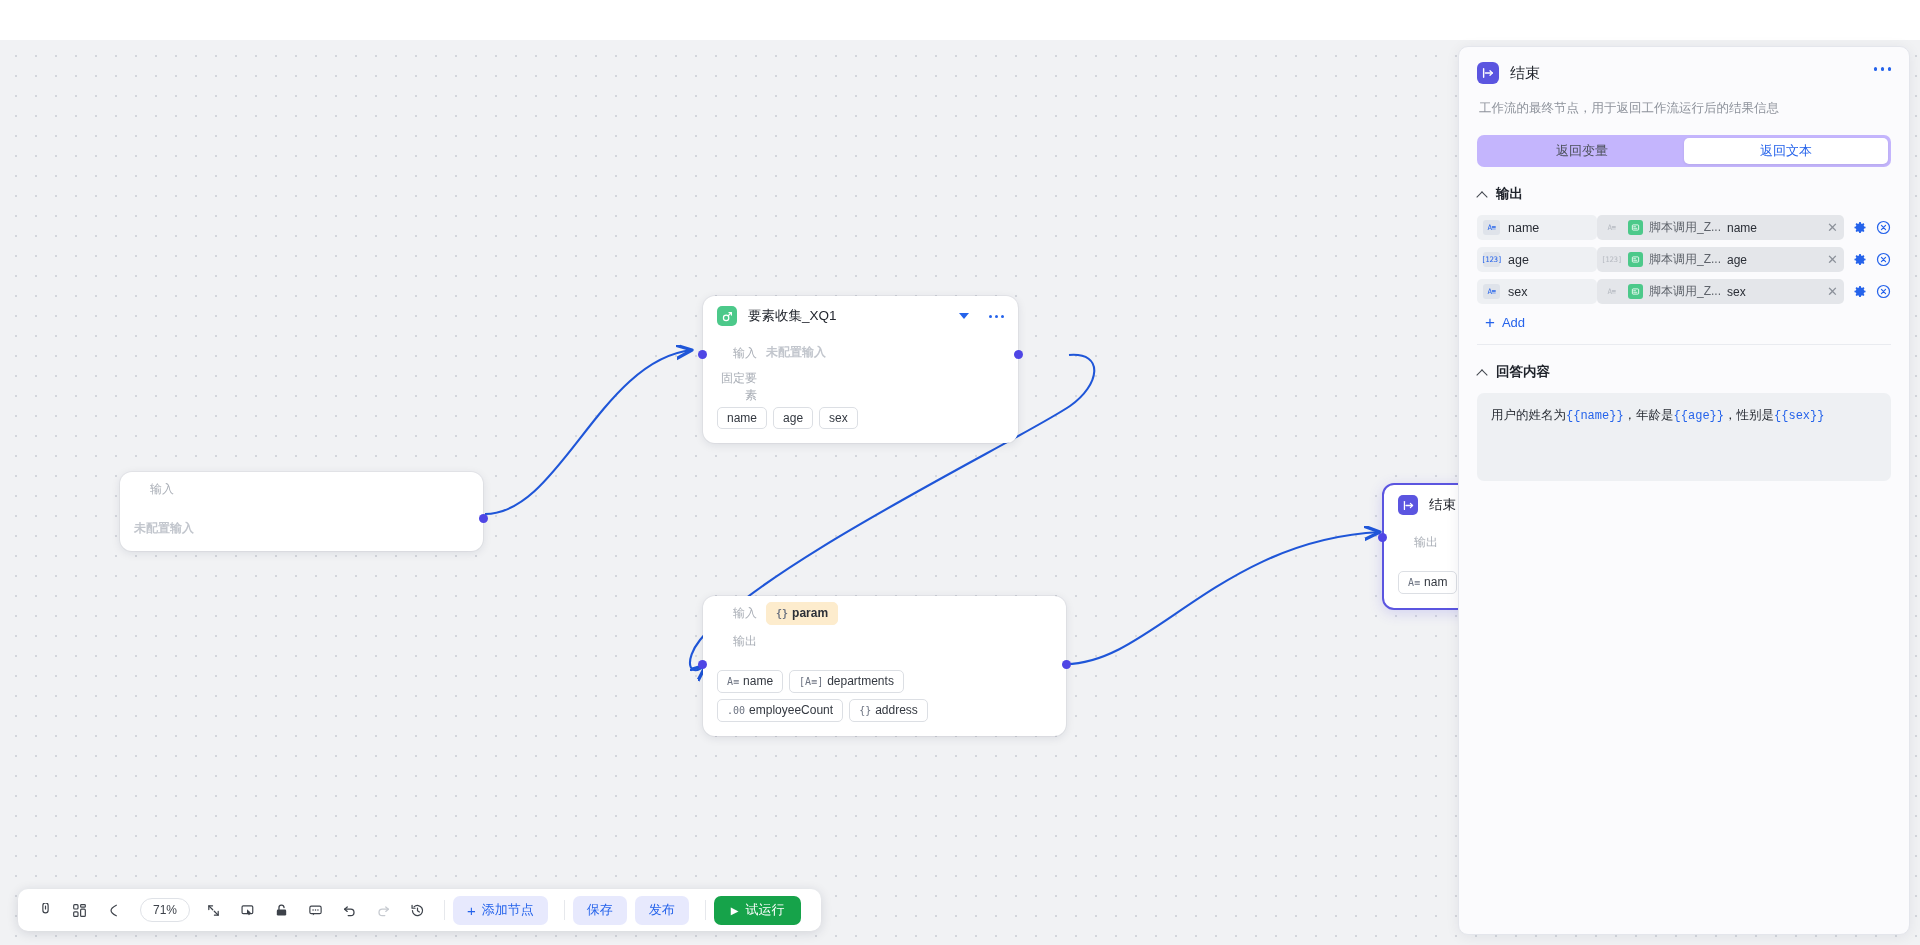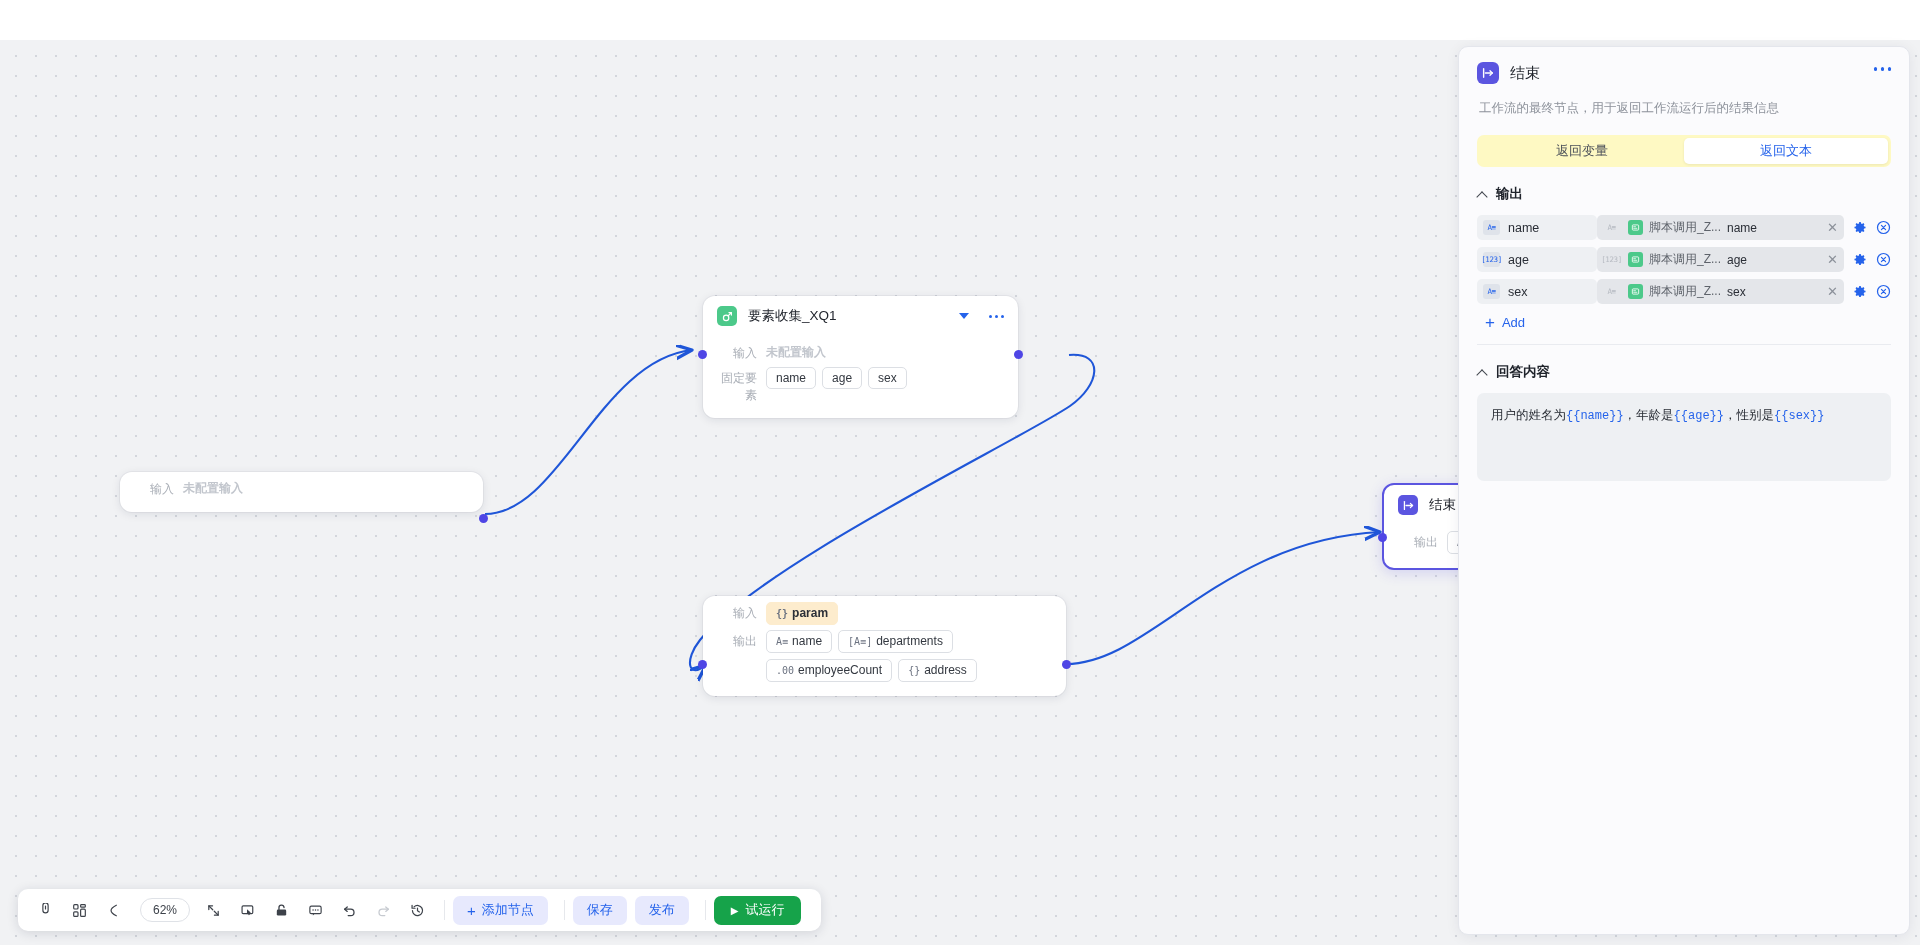--- a/index.html
+++ b/index.html
@@ -55,21 +55,21 @@
   .node-icon.green  { background: #4cc98a; }
   .node-title { font-size: 13.5px; color: #22262e; font-weight: 500; flex: 1; }
   .caret {
     width: 0; height: 0; border-left: 5px solid transparent; border-right: 5px solid transparent;
     border-top: 6px solid #2563eb; margin-right: 20px; cursor: pointer;
   }
   .dots { display: flex; gap: 3px; cursor: pointer; }
   .dots i { width: 3px; height: 3px; border-radius: 50%; background: #2563eb; display: block; }
   .node-body { padding: 6px 14px 14px 14px; }
   .row { display: flex; align-items: flex-start; margin-bottom: 5px; }
-  .row:last-child { margin-bottom: 0; }
+  .row:last-child { margin-bottom: 0; flex-direction: column; }
   .row-label { font-size: 12px; color: #a9aeb6; width: 40px; flex: 0 0 40px; padding-top: 3px; text-align: right; margin-right: 9px; }
   .row-body { display: flex; flex-wrap: wrap; gap: 6px; align-items: center; }
   .muted { font-size: 12px; color: #c2c6cd; padding-top: 2px; font-weight: bold; }
   .tag {
     font-size: 12px; color: #333840; border: 1px solid #dcdfe4; border-radius: 5px;
     padding: 2px 9px; background: #fff; line-height: 16px; white-space: nowrap;
   }
   .tag .ty { color: #6b7280; font-size: 10px; margin-right: 4px; font-family: "DejaVu Sans Mono", monospace; }
   .tag.orange { background: #fdeccd; border-color: #fdeccd; color: #2c3038; font-weight: 600; }
   .tag.plain { font-weight: 500; }
@@ -85,21 +85,21 @@
     box-shadow: 0 2px 14px rgba(20,30,60,.07); z-index: 20; overflow: hidden;
   }
   .panel-head { padding: 15px 18px 0 18px; position: relative; }
   .panel-title-row { display: flex; align-items: center; }
   .panel-icon { width: 22px; height: 22px; border-radius: 6px; background: #5b55e0; display: flex; align-items: center; justify-content: center; margin-right: 11px; }
   .panel-title { font-size: 15px; color: #1f232b; font-weight: 500; }
   .panel-dots { position: absolute; right: 18px; top: 20px; display: flex; gap: 3.5px; cursor: pointer; }
   .panel-dots i { width: 3.5px; height: 3.5px; border-radius: 50%; background: #2563eb; }
   .panel-desc { font-size: 12.5px; color: #8d929b; margin: 16px 0 0 2px; }
   .seg {
-    display: flex; margin: 18px 18px 0 18px; background: #fef9c3; border-radius: 7px; padding: 3px; height: 32px;
+    display: flex; margin: 18px 18px 0 18px; background: #c4b5fd; border-radius: 7px; padding: 3px; height: 32px;
   }
   .seg-item {
     flex: 1; display: flex; align-items: center; justify-content: center;
     font-size: 13px; color: #4a4f58; border-radius: 5px; cursor: pointer; font-weight: 500;
   }
   .seg-item.active { background: #ffffff; color: #2563eb; box-shadow: 0 1px 3px rgba(0,0,0,.08); }
 
   .section { padding: 0 18px; }
   .section-head { display: flex; align-items: center; margin: 18px 0 12px 0; }
   .chev { width: 11px; height: 11px; margin-right: 8px; position: relative; cursor: pointer; }
@@ -291,21 +291,21 @@
           <rect x="9.2" y="1.8" width="5" height="2.6" rx="0.8" stroke="currentColor" stroke-width="1.25"></rect>
           <rect x="1.8" y="9.4" width="4.6" height="4.8" rx="1" stroke="currentColor" stroke-width="1.25"></rect>
           <rect x="9.2" y="6.6" width="5" height="7.6" rx="1" stroke="currentColor" stroke-width="1.25"></rect>
         </svg>
       </div>
       <div class="tb-ico">
         <svg width="15" height="15" viewBox="0 0 16 16" fill="none">
           <path d="M11 2.4 C6.6 4.6 5.4 6.4 5.4 8 C5.4 9.6 6.6 11.4 11 13.6" stroke="currentColor" stroke-width="1.3" stroke-linecap="round" fill="none"></path>
         </svg>
       </div>
-      <div class="zoomval">62%</div>
+      <div class="zoomval">71%</div>
       <div class="tb-ico">
         <svg width="15" height="15" viewBox="0 0 16 16" fill="none">
           <path d="M7 3 H3 V7" stroke="currentColor" stroke-width="1.3" stroke-linecap="round" stroke-linejoin="round" fill="none"></path>
           <path d="M3 3 L7.2 7.2" stroke="currentColor" stroke-width="1.3" stroke-linecap="round"></path>
           <path d="M9 13 H13 V9" stroke="currentColor" stroke-width="1.3" stroke-linecap="round" stroke-linejoin="round" fill="none"></path>
           <path d="M13 13 L8.8 8.8" stroke="currentColor" stroke-width="1.3" stroke-linecap="round"></path>
         </svg>
       </div>
       <div class="tb-ico">
         <svg width="15" height="15" viewBox="0 0 16 16" fill="none">

